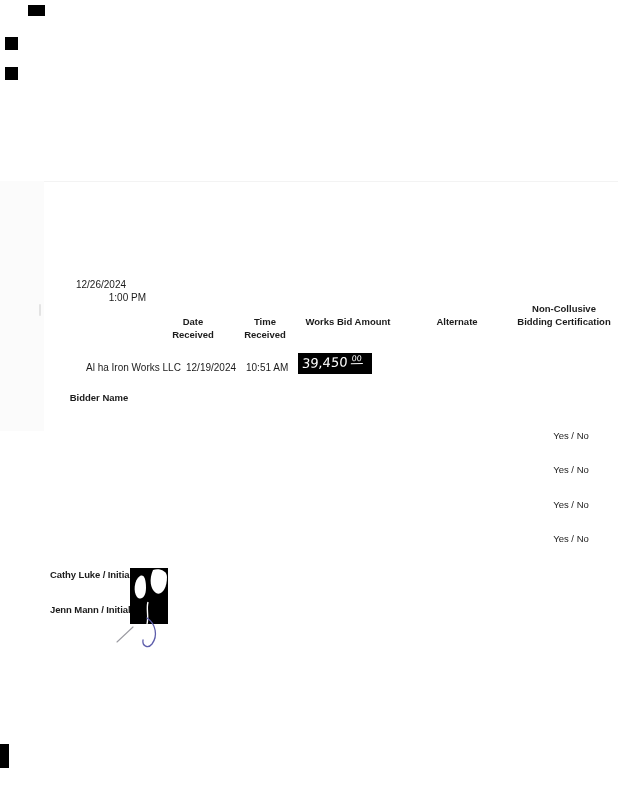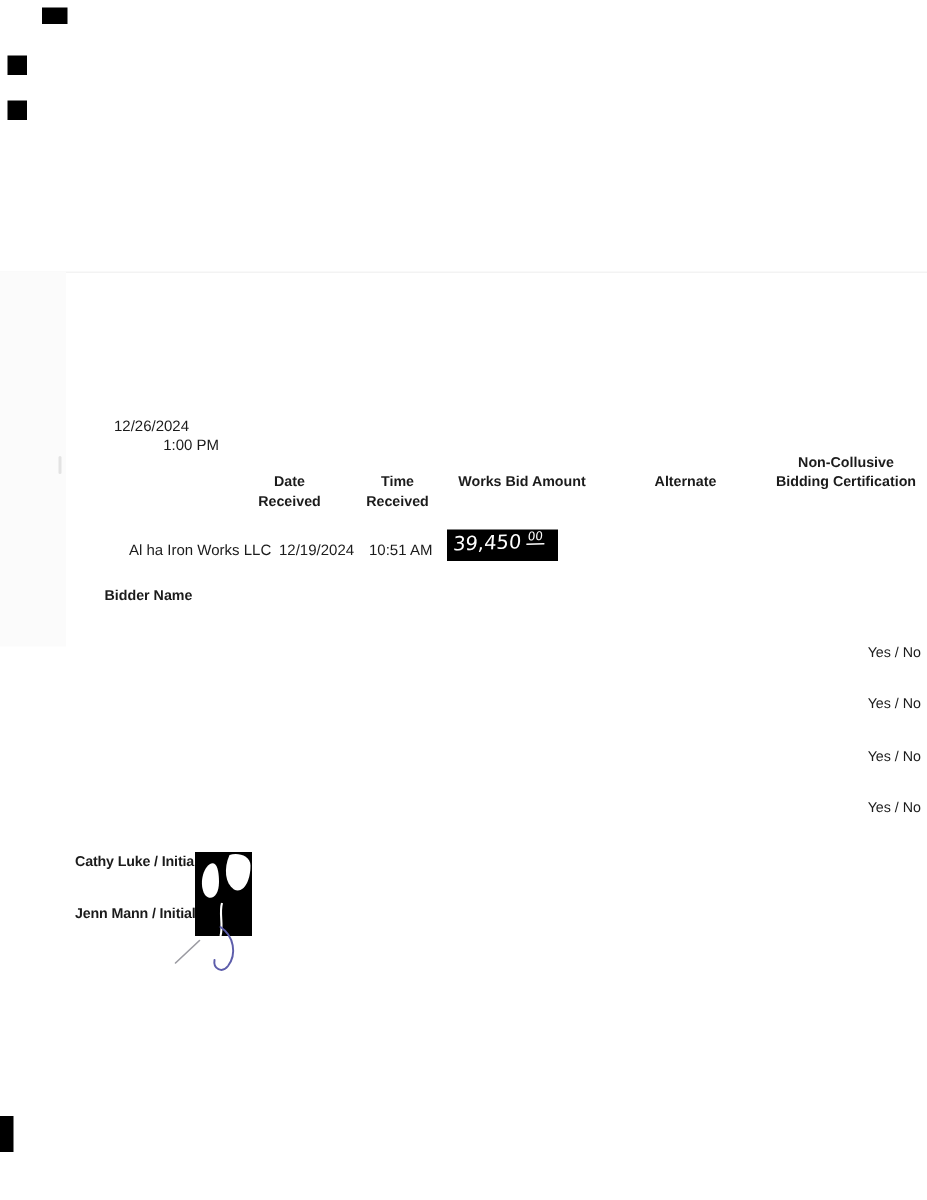--- a/index.html
+++ b/index.html
@@ -40,21 +40,21 @@
   .c-bidder{left:50px;top:362px;margin-left:36px;}
   .c-date{left:186px;top:362px;}
   .c-time{left:246px;top:362px;}
   .redaction{left:298px;top:353px;width:74px;height:21px;background:#000;}
   .hw-amount{position:absolute;left:4px;top:2px;color:#fff;white-space:nowrap;
     font-family:"DejaVu Sans",sans-serif;font-size:13px;
     transform:rotate(-2deg) skewX(-6deg);}
   .hw-cents{font-size:8px;position:relative;top:-5px;margin-left:3px;
     border-bottom:1px solid #fff;padding:0 1px;}
   
-  .yesno{position:absolute;left:556px;width:58px;text-align:right;font-size:9.5px;}
+  .yesno{position:absolute;left:542px;width:58px;text-align:center;font-size:9.5px;}
   .yn-1{top:430px;} .yn-2{top:464px;} .yn-3{top:499px;} .yn-4{top:533px;}
   
   .sig{position:absolute;left:50px;font-size:9.5px;letter-spacing:-.1px;font-weight:bold;}
   .sig-1{top:569px;} .sig-2{top:604px;}
   .initials-svg{position:absolute;left:112px;top:566px;width:70px;height:84px;}
 </style>
 </head>
 <body>
 
 <div class="page">

